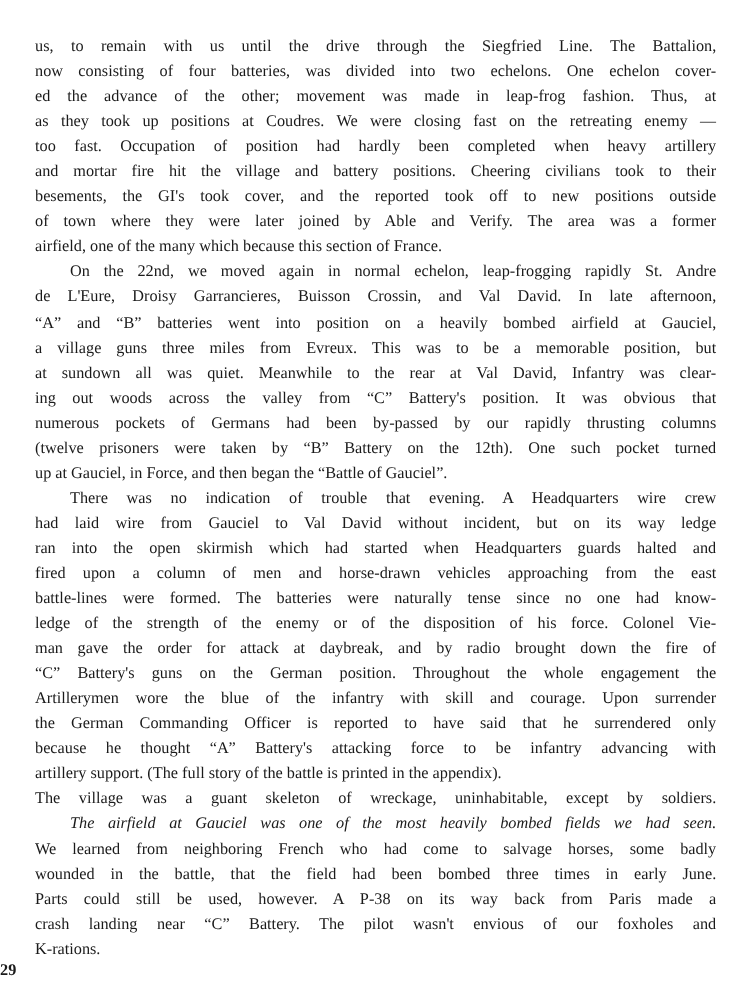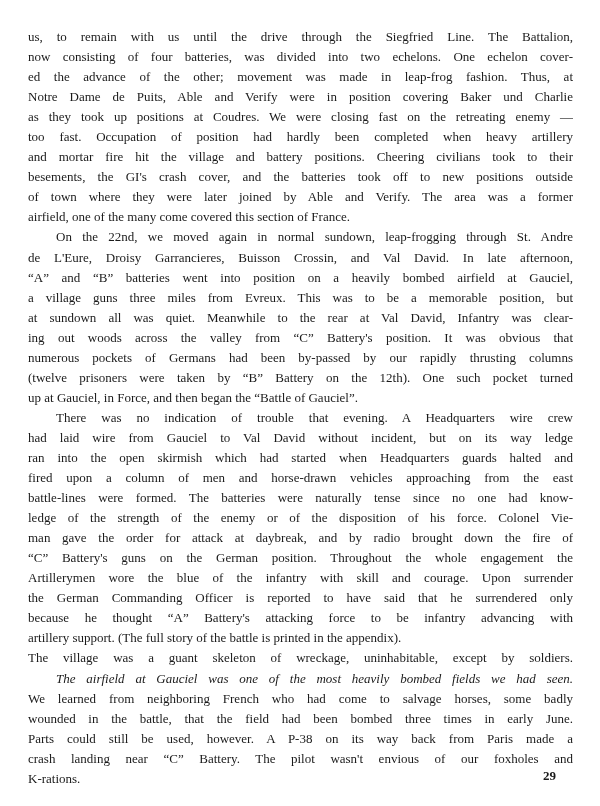--- a/index.html
+++ b/index.html
@@ -9,42 +9,41 @@
   }
   .page { position: absolute; left: 28px; top: 27px; width: 545px; }
   .line {
     height: 20.05px; line-height: 20px; font-size: 13px; white-space: nowrap;
     text-align: justify; text-align-last: justify; overflow: hidden;
   }
   .line.last { text-align-last: left; }
   .line.indent { padding-left: 28px; }
   .italic { font-style: italic; }
   .page-number {
-    position: absolute; top: 768px; left: 0; width: 556px; text-align: right;
+    position: absolute; top: 768px; left: 0; width: 556px; text-align: left;
     font-size: 13px; font-weight: bold; font-family: "Liberation Serif", serif;
   }
 </style>
 </head>
 <body>
 
 <div class="page">
   <div>
     <div class="line">us, to remain with us until the drive through the Siegfried Line. The Battalion,</div>
     <div class="line">now consisting of four batteries, was divided into two echelons. One echelon cover-</div>
     <div class="line">ed the advance of the other; movement was made in leap-frog fashion. Thus, at</div>
-    <div class="line">Notre Dame de Puits, Able and Verify were in position covering Baker und Charlie</div>
     <div class="line">as they took up positions at Coudres. We were closing fast on the retreating enemy —</div>
     <div class="line">too fast. Occupation of position had hardly been completed when heavy artillery</div>
     <div class="line">and mortar fire hit the village and battery positions. Cheering civilians took to their</div>
-    <div class="line">besements, the GI's crash cover, and the batteries took off to new positions outside</div>
+    <div class="line">besements, the GI's took cover, and the reported took off to new positions outside</div>
     <div class="line">of town where they were later joined by Able and Verify. The area was a former</div>
-    <div class="line last">airfield, one of the many come covered this section of France.</div>
+    <div class="line last">airfield, one of the many which because this section of France.</div>
   </div>
   <div>
-    <div class="line indent">On the 22nd, we moved again in normal sundown, leap-frogging through St. Andre</div>
+    <div class="line indent">On the 22nd, we moved again in normal echelon, leap-frogging rapidly St. Andre</div>
     <div class="line">de L'Eure, Droisy Garrancieres, Buisson Crossin, and Val David. In late afternoon,</div>
     <div class="line">“A” and “B” batteries went into position on a heavily bombed airfield at Gauciel,</div>
     <div class="line">a village guns three miles from Evreux. This was to be a memorable position, but</div>
     <div class="line">at sundown all was quiet. Meanwhile to the rear at Val David, Infantry was clear-</div>
     <div class="line">ing out woods across the valley from “C” Battery's position. It was obvious that</div>
     <div class="line">numerous pockets of Germans had been by-passed by our rapidly thrusting columns</div>
     <div class="line">(twelve prisoners were taken by “B” Battery on the 12th). One such pocket turned</div>
     <div class="line last">up at Gauciel, in Force, and then began the “Battle of Gauciel”.</div>
   </div>
   <div>

